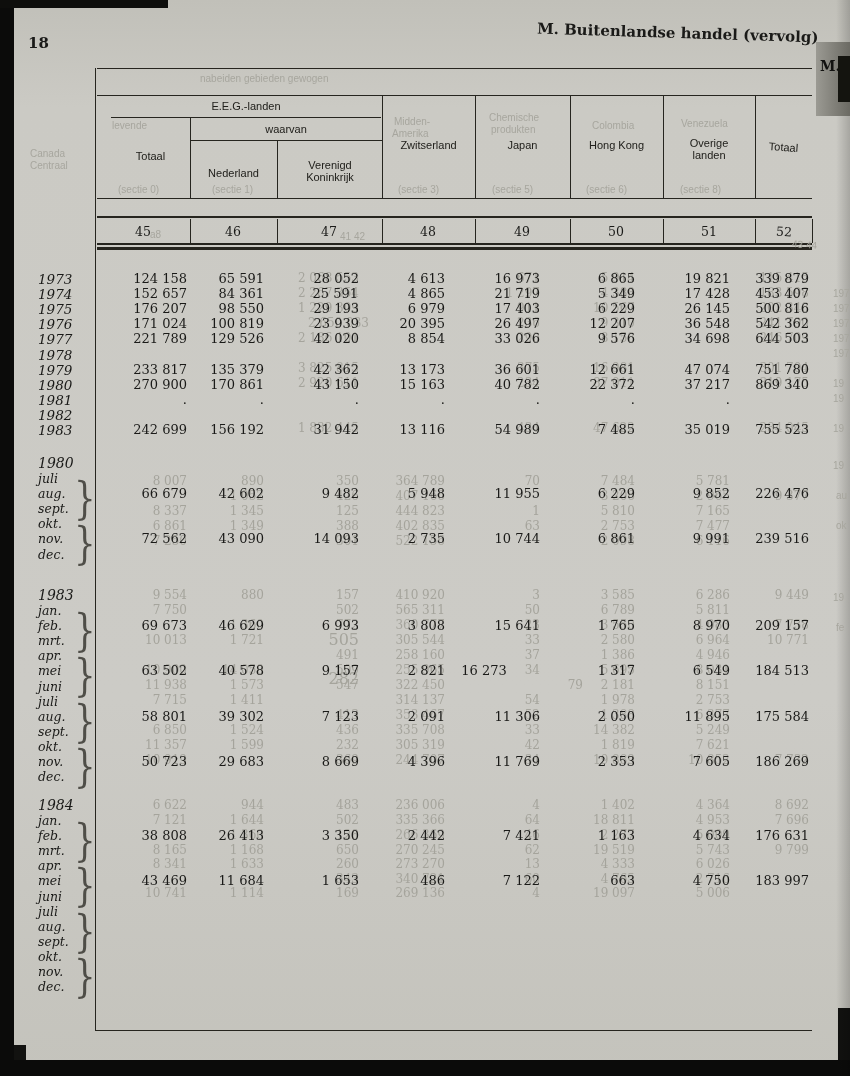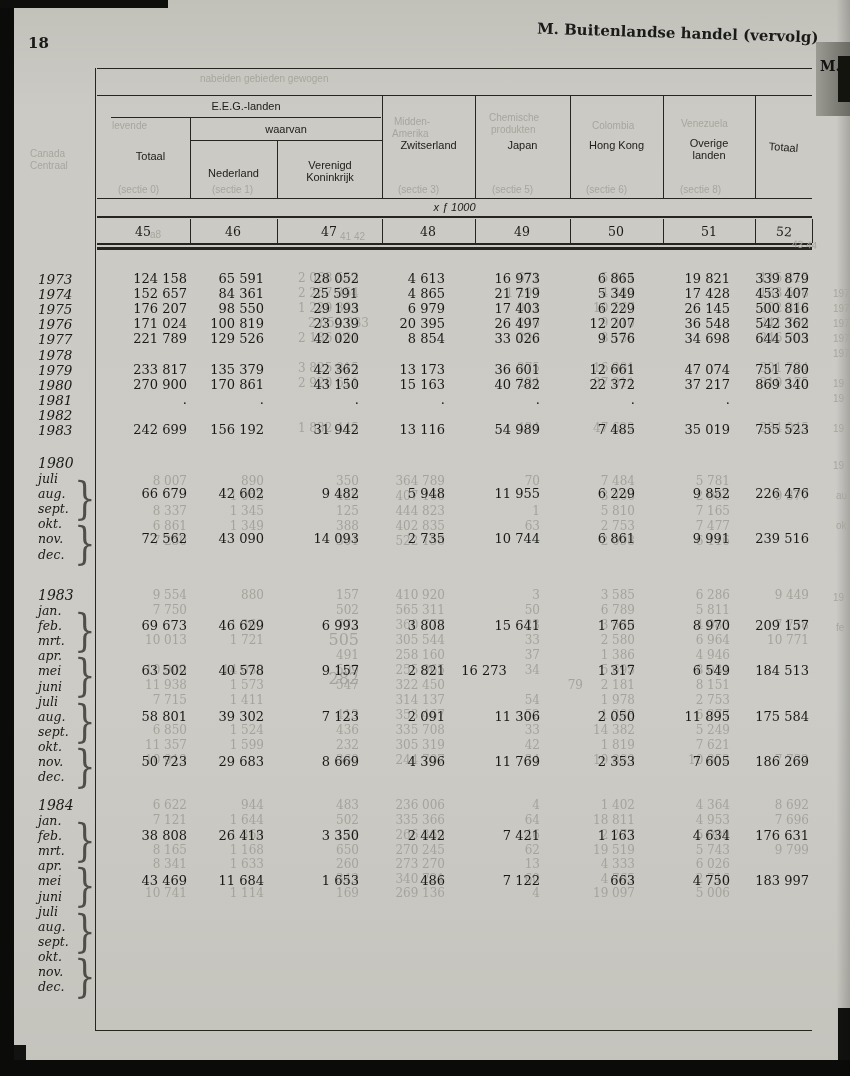--- a/index.html
+++ b/index.html
@@ -53,21 +53,20 @@
   <div class="hdr" style="left:111px;top:100px;width:270px;">E.E.G.-landen</div>
   <div class="hdr" style="left:190px;top:123px;width:192px;">waarvan</div>
   <div class="hdr" style="left:111px;top:150px;width:79px;">Totaal</div>
   <div class="hdr" style="left:190px;top:167px;width:87px;">Nederland</div>
   <div class="hdr" style="left:297px;top:159px;width:66px;">Verenigd Koninkrijk</div>
   <div class="hdr" style="left:382px;top:139px;width:93px;">Zwitserland</div>
   <div class="hdr" style="left:475px;top:139px;width:95px;">Japan</div>
   <div class="hdr" style="left:570px;top:139px;width:93px;">Hong Kong</div>
   <div class="hdr" style="left:676px;top:137px;width:66px;">Overige landen</div>
   <div class="hdr" style="left:755px;top:141px;width:57px;transform:rotate(4deg);">Totaal</div>
-  <div class="hdr" style="left:97px;top:201px;width:715px;font-style:italic;">x ƒ 1000</div>
 
   <div id="gen">
       <div class="hl" style="top: 68px; left: 97px; width: 715px; height: 1px;"></div>
       <div class="hl" style="top: 95px; left: 97px; width: 715px; height: 1px;"></div>
       <div class="hl" style="top: 117px; left: 111px; width: 270px; height: 1px;"></div>
       <div class="hl" style="top: 140px; left: 190px; width: 192px; height: 1px;"></div>
       <div class="hl" style="top: 198px; left: 97px; width: 715px; height: 1px;"></div>
       <div class="hl" style="top: 216px; left: 97px; width: 715px; height: 2px;"></div>
       <div class="hl" style="top: 243px; left: 97px; width: 715px; height: 2.2px;"></div>
       <div class="hl" style="top: 247.4px; left: 97px; width: 715px; height: 2.2px;"></div>

